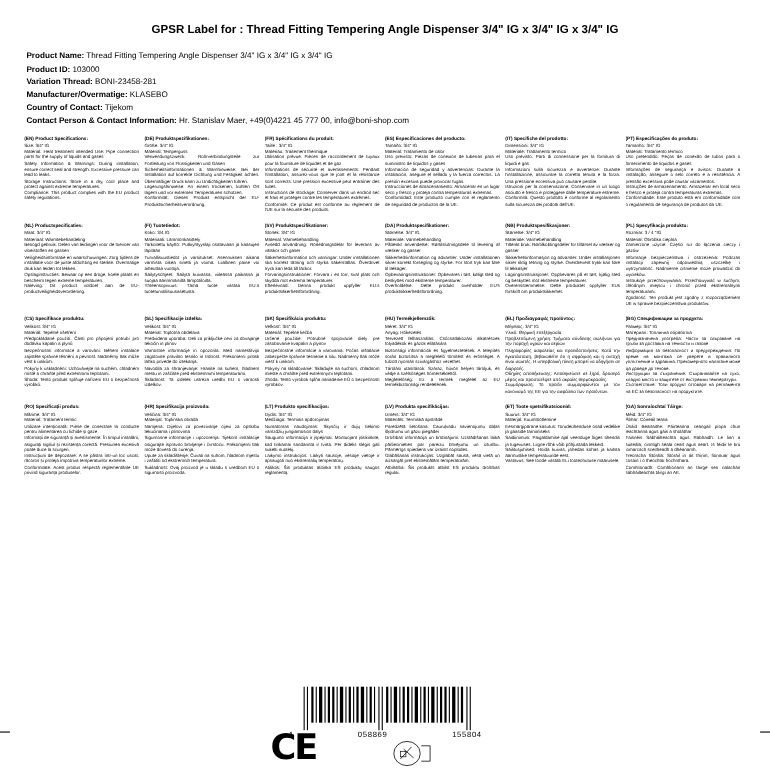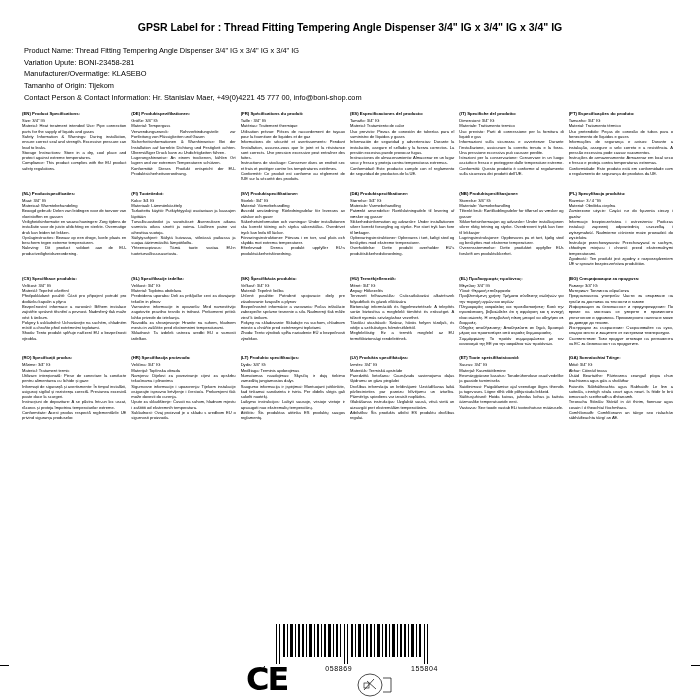--- a/index.html
+++ b/index.html
@@ -30,21 +30,21 @@
     line-height: 15px;
     margin: 6px auto 10px auto;
     width: 560px;
   }
   .meta {
     margin: 0 10px 8px 10px;
     font-size: 7.4px;
     line-height: 11.2px;
   }
   .meta div { margin-bottom: 0.5px; }
-  .meta b { font-weight: normal; }
+  .meta b { font-weight: bold; }
 
   .grid {
     margin: 4px 8px 0 8px;
     display: flex;
     flex-direction: column;
   }
   .row {
     display: flex;
     flex-direction: row;
     width: 100%;
@@ -146,29 +146,33 @@
 <div class="page">
 
   <div class="title">GPSR Label for : Thread Fitting Tempering Angle Dispenser 3/4" IG x 3/4" IG x 3/4" IG</div>
 
   <div class="meta">
     <div>
       <b>Product Name:</b>
       <span>Thread Fitting Tempering Angle Dispenser 3/4" IG x 3/4" IG x 3/4" IG</span>
     </div>
     <div>
-      <b>Variation Upute:</b>
+      <b>Product ID:</b>
+      <span>103000</span>
+    </div>
+    <div>
+      <b>Variation Thread:</b>
       <span>BONI-23458-281</span>
     </div>
     <div>
       <b>Manufacturer/Overmatige:</b>
       <span>KLASEBO</span>
     </div>
     <div>
-      <b>Tamanho of Origin:</b>
+      <b>Country of Contact:</b>
       <span>Tijekom</span>
     </div>
     <div>
       <b>Contact Person &amp; Contact Information:</b>
       <span>Hr. Stanislav Maer, +49(0)4221 45 777 00, info@boni-shop.com</span>
     </div>
   </div>
 
   <div class="grid">
 

